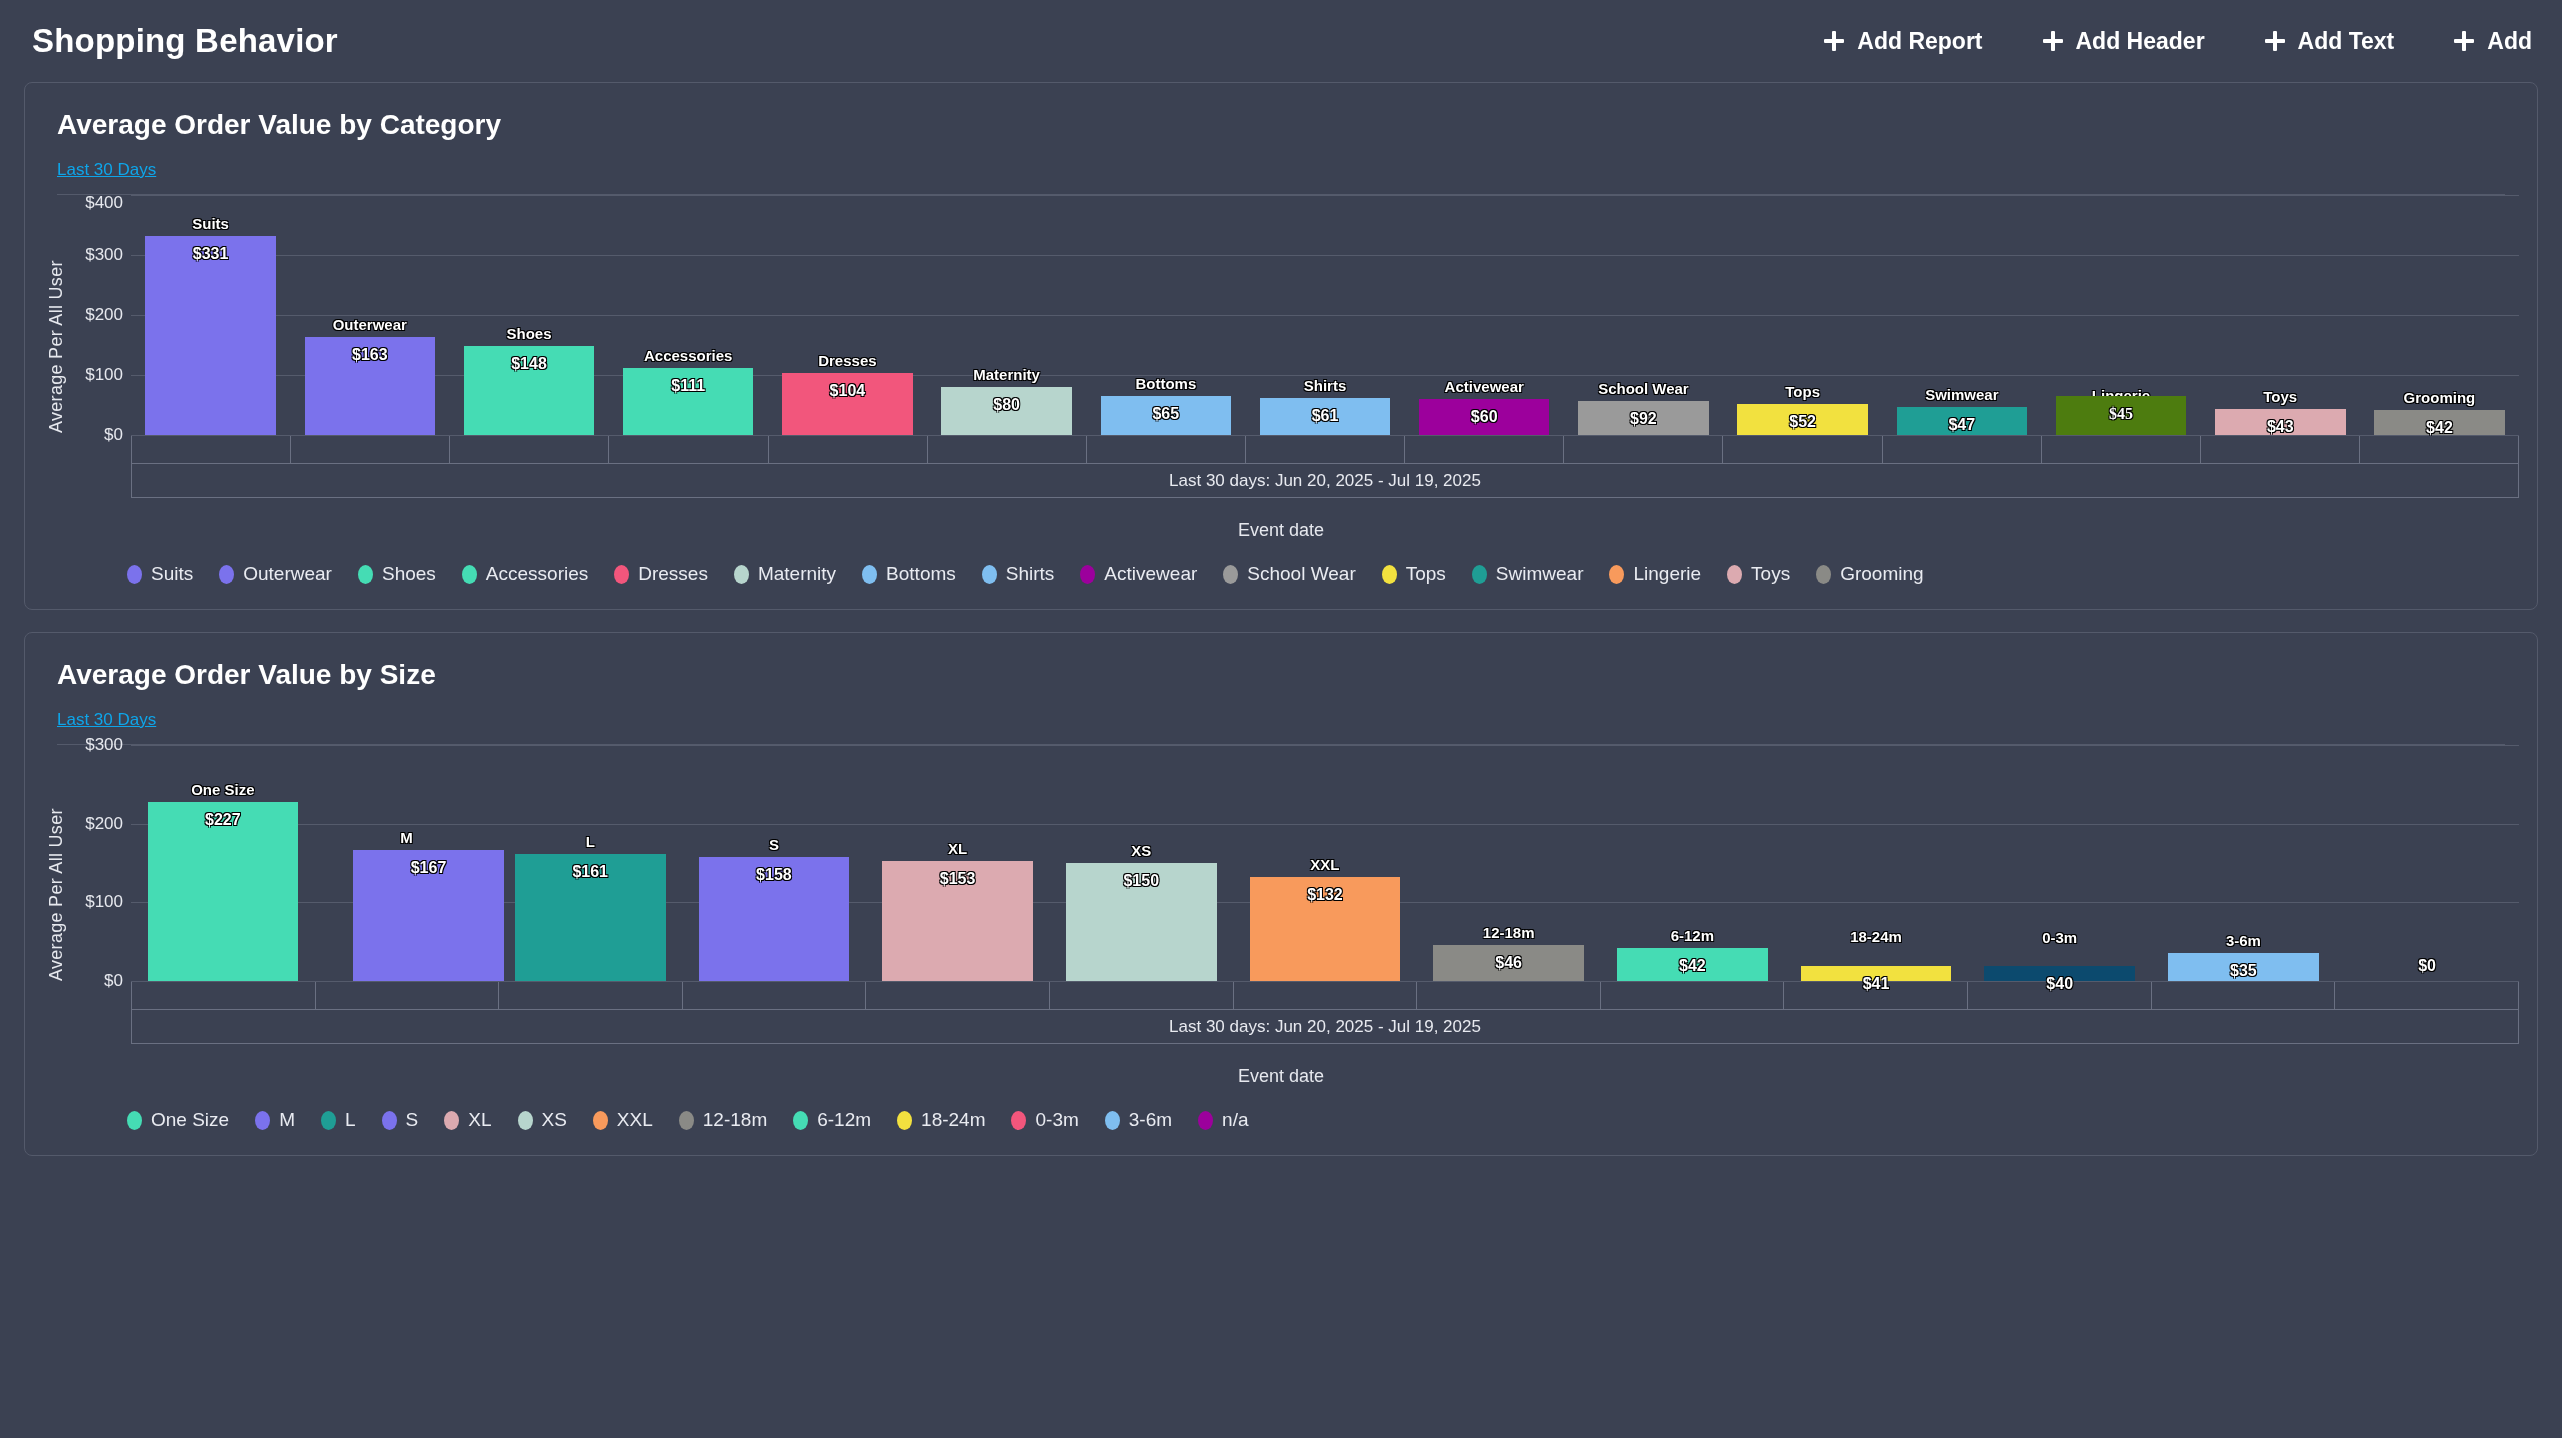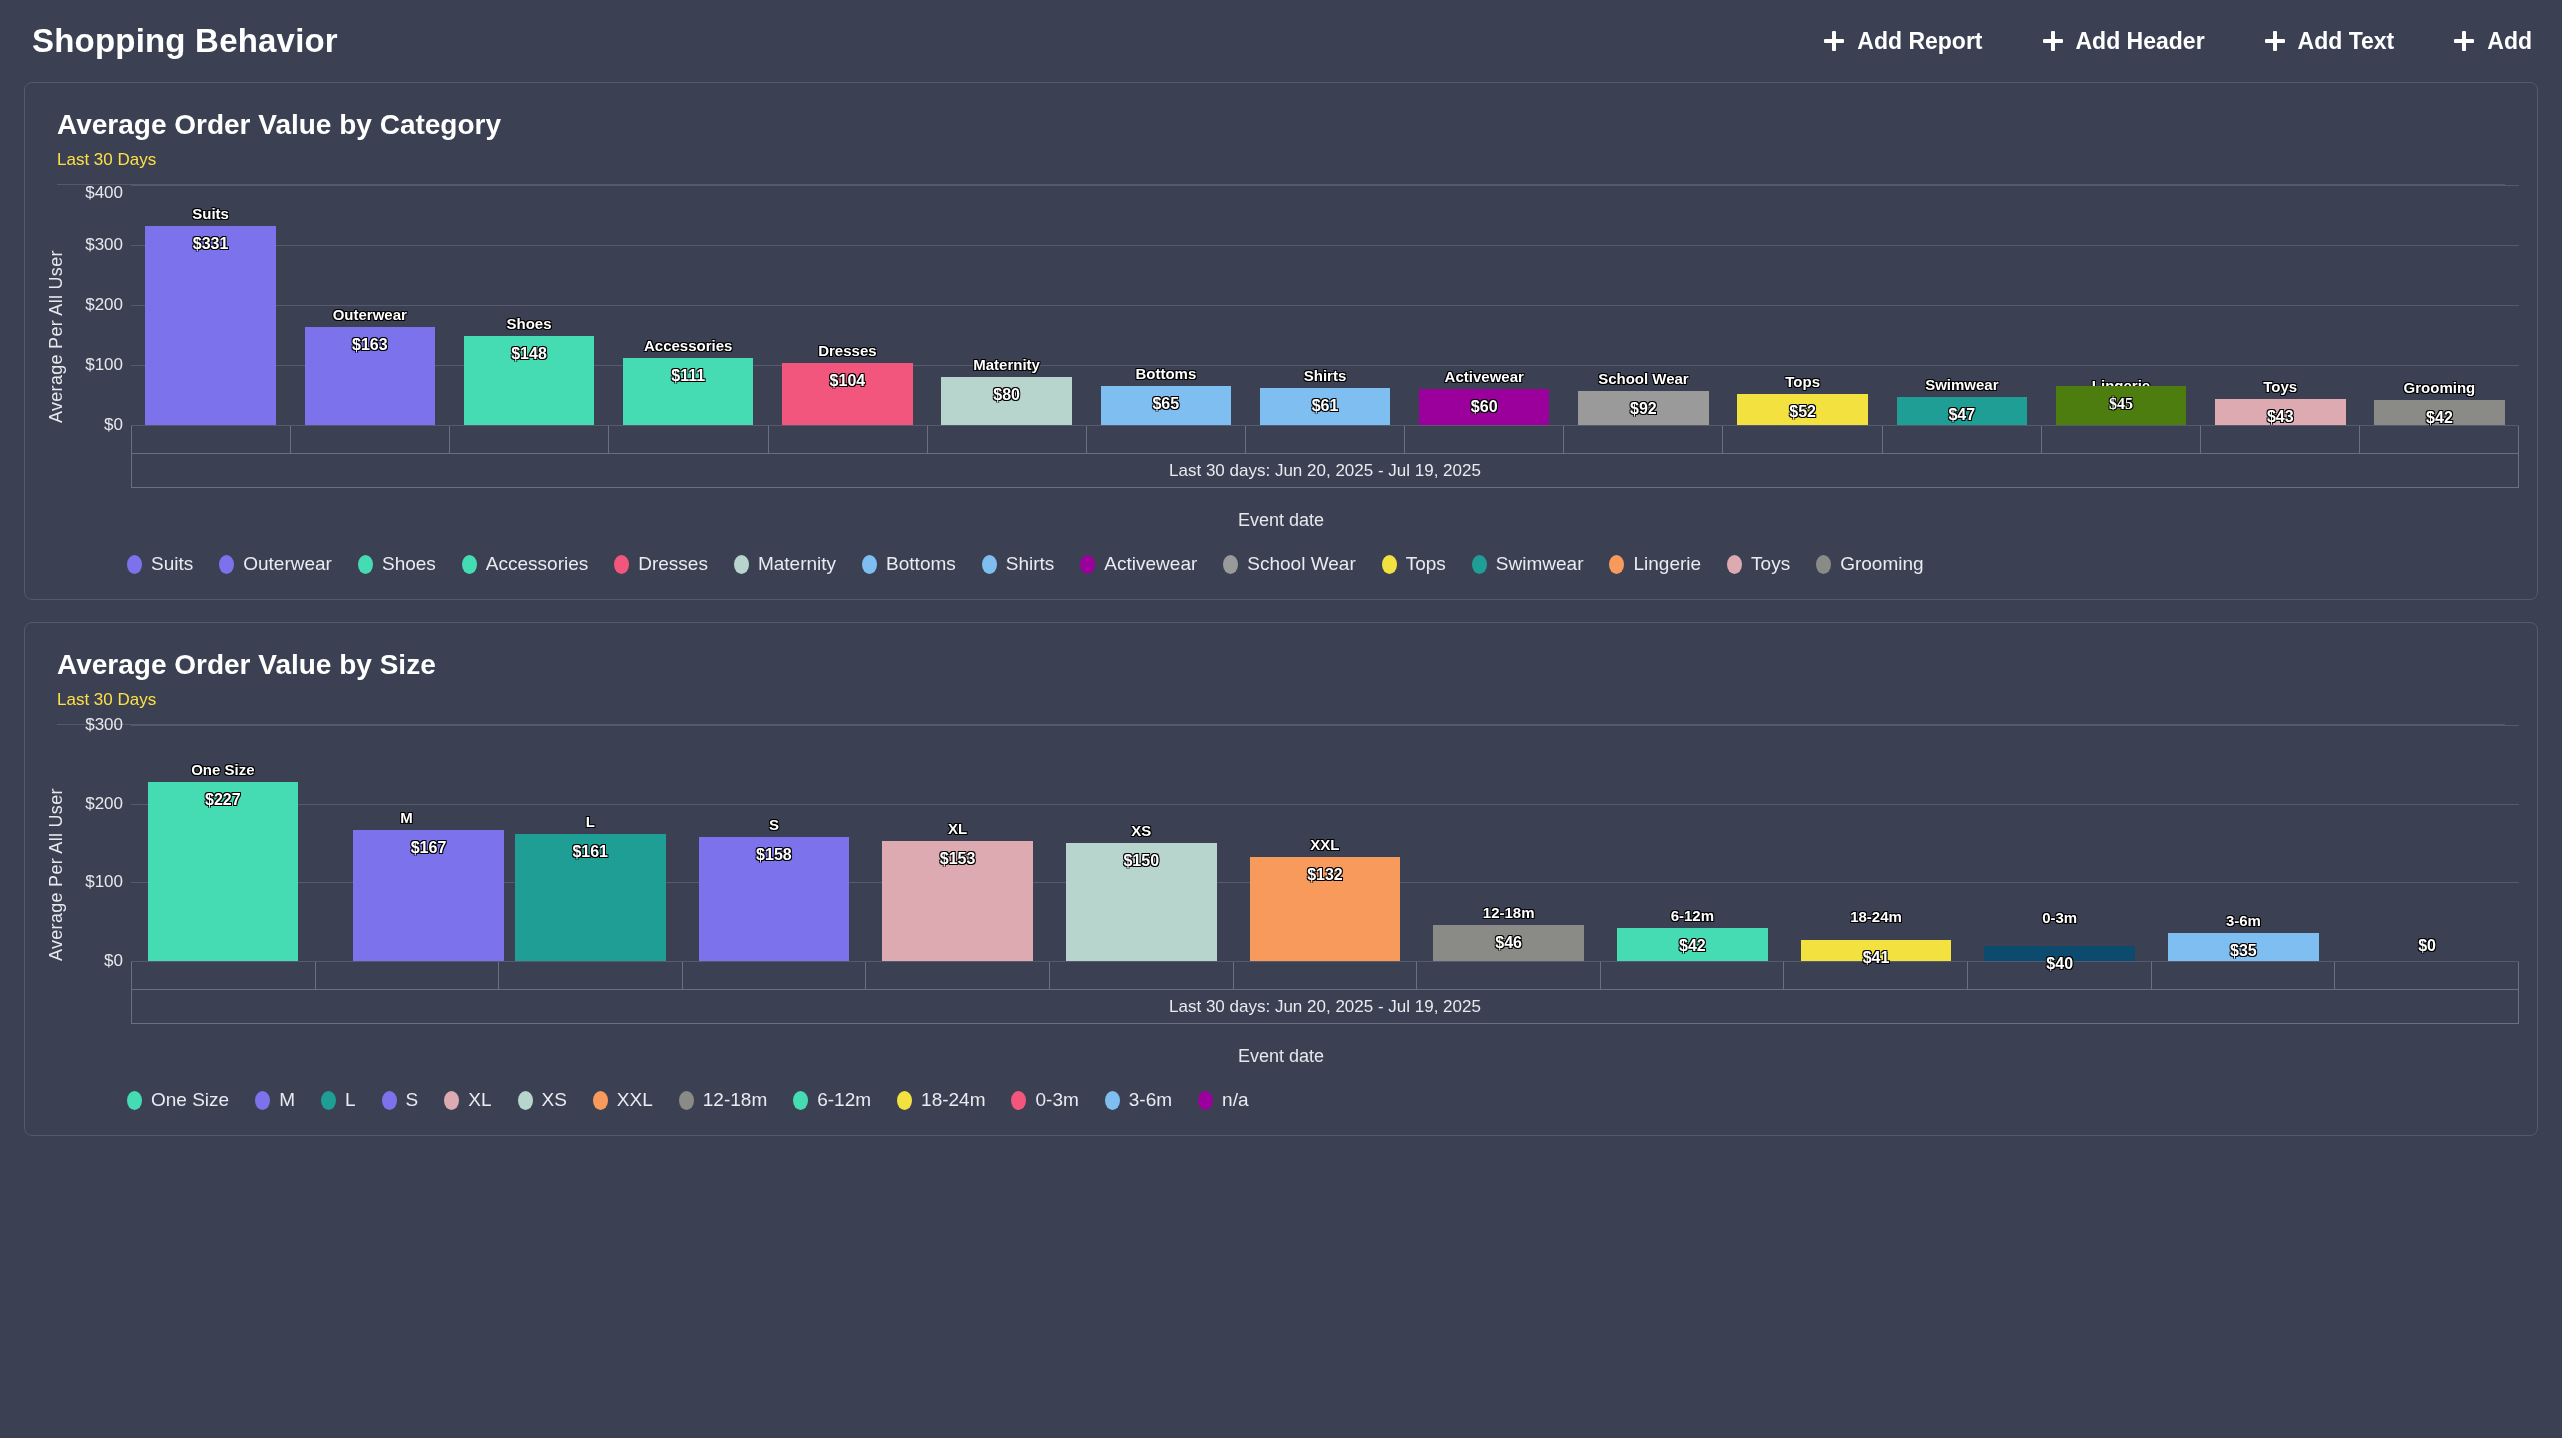--- a/index.html
+++ b/index.html
@@ -39,21 +39,21 @@
 
   
   .card {
     margin: 0 24px 22px 24px;
     background: #3b4152;
     border: 1px solid #545a6b;
     border-radius: 8px;
     padding: 26px 18px 20px 18px;
   }
   .card-title { font-size: 28px; font-weight: 700; color: #ffffff; padding-left: 14px; }
-  .card-sub { font-size: 17px; color: #fde047; padding-left: 14px; margin-top: 9px; }
+  .card-sub { font-size: 17px; color: #0ea5e9; padding-left: 14px; margin-top: 19px; text-decoration: underline; }
   .card-divider { height: 1px; background: #545a6b; margin: 14px 14px 0 14px; }
 
   
   .chart { position: relative; padding-left: 0; }
   .plot-row { display: flex; }
   .y-axis-title {
     writing-mode: vertical-rl; transform: rotate(180deg);
     font-size: 18px; color: #e6e8ee; letter-spacing: .3px;
     display: flex; align-items: center; justify-content: center;
     width: 26px; flex: none;
@@ -464,21 +464,21 @@
                   <div class="bar-wrap">
                     <div class="bar-cat-label" style="bottom: 37.04px;">6-12m</div>
                     <div class="bar" style="height: 33.04px; background: rgb(69, 220, 180);">
                       <div class="bar-value">$42</div>
                     </div>
                   </div>
                 </div>
                 <div class="bar-slot">
                   <div class="bar-wrap">
                     <div class="bar-cat-label" style="bottom: 36.2533px;">18-24m</div>
-                    <div class="bar" style="height: 21px; background: rgb(242, 225, 63); padding-left: 17px;">
+                    <div class="bar" style="height: 15px; background: rgb(242, 225, 63); padding-left: 17px;">
                       <div class="bar-value">$41</div>
                     </div>
                   </div>
                 </div>
                 <div class="bar-slot">
                   <div class="bar-wrap">
                     <div class="bar-cat-label" style="bottom: 35.4667px;">0-3m</div>
                     <div class="bar" style="height: 15px; background: #0c4a6e;">
                       <div class="bar-value">$40</div>
                     </div>

